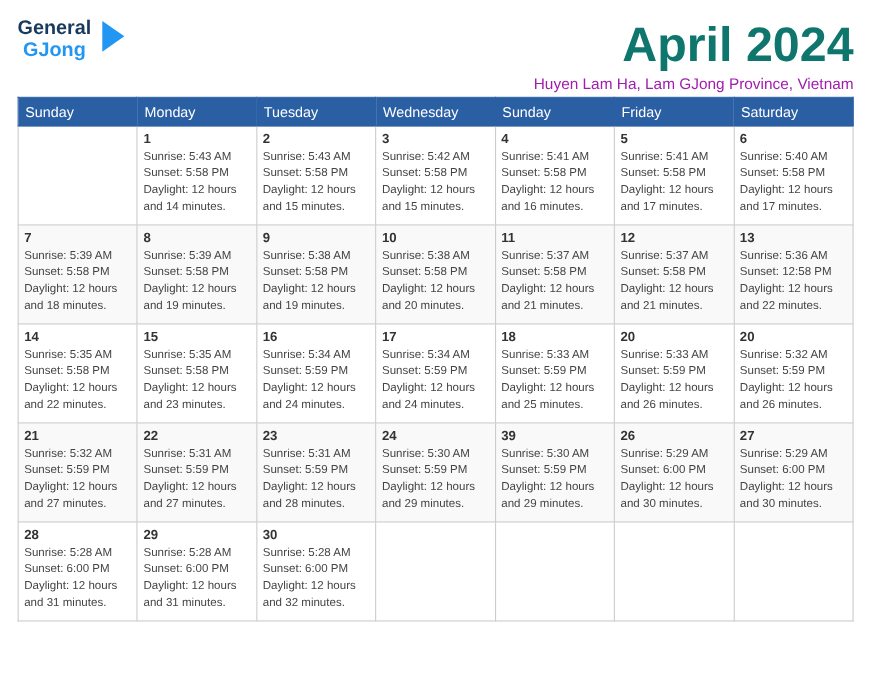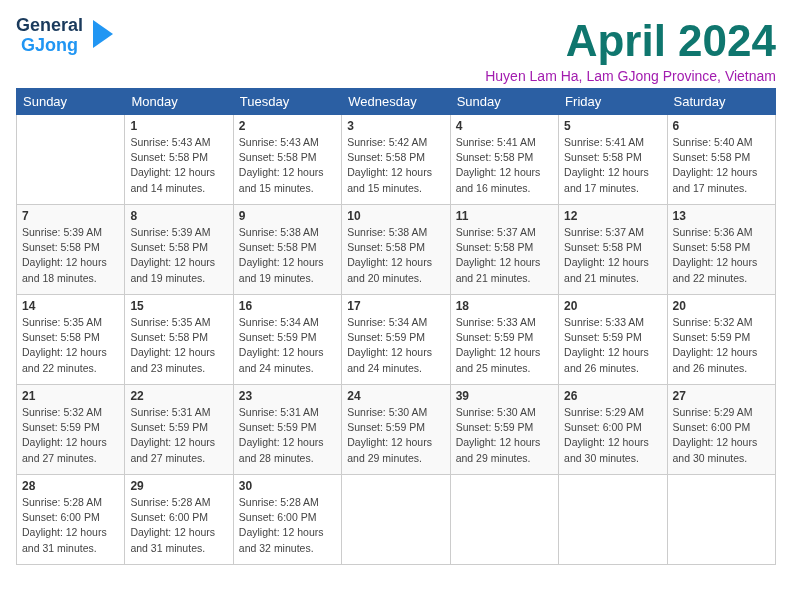--- a/index.html
+++ b/index.html
@@ -205,21 +205,21 @@
         <td>
           <span class="day-number">12</span>
           <div class="day-info" style="white-space: pre-line;">Sunrise: 5:37 AM
 Sunset: 5:58 PM
 Daylight: 12 hours
 and 21 minutes.</div>
         </td>
         <td>
           <span class="day-number">13</span>
           <div class="day-info" style="white-space: pre-line;">Sunrise: 5:36 AM
-Sunset: 5:58 PM
+Sunset: 12:58 PM
 Daylight: 12 hours
 and 22 minutes.</div>
         </td>
       </tr>
       <tr>
         <td>
           <span class="day-number">14</span>
           <div class="day-info" style="white-space: pre-line;">Sunrise: 5:35 AM
 Sunset: 5:58 PM
 Daylight: 12 hours

